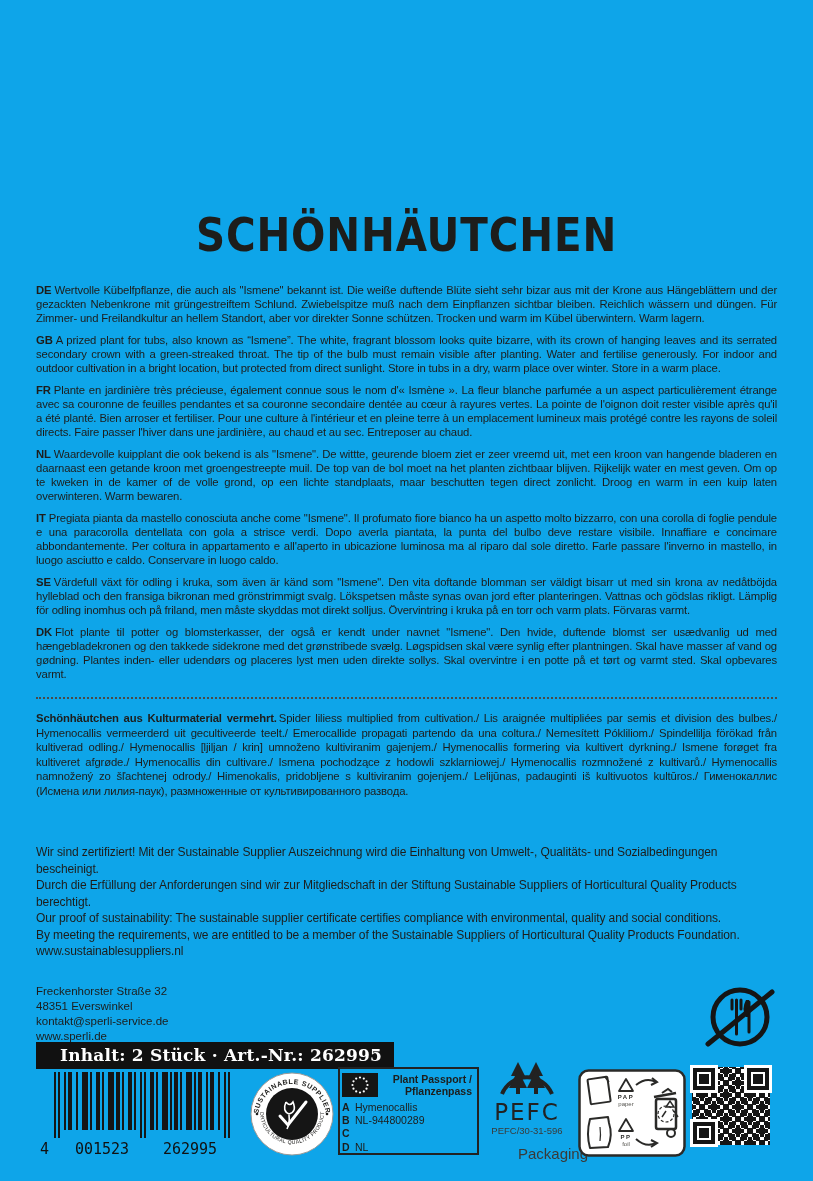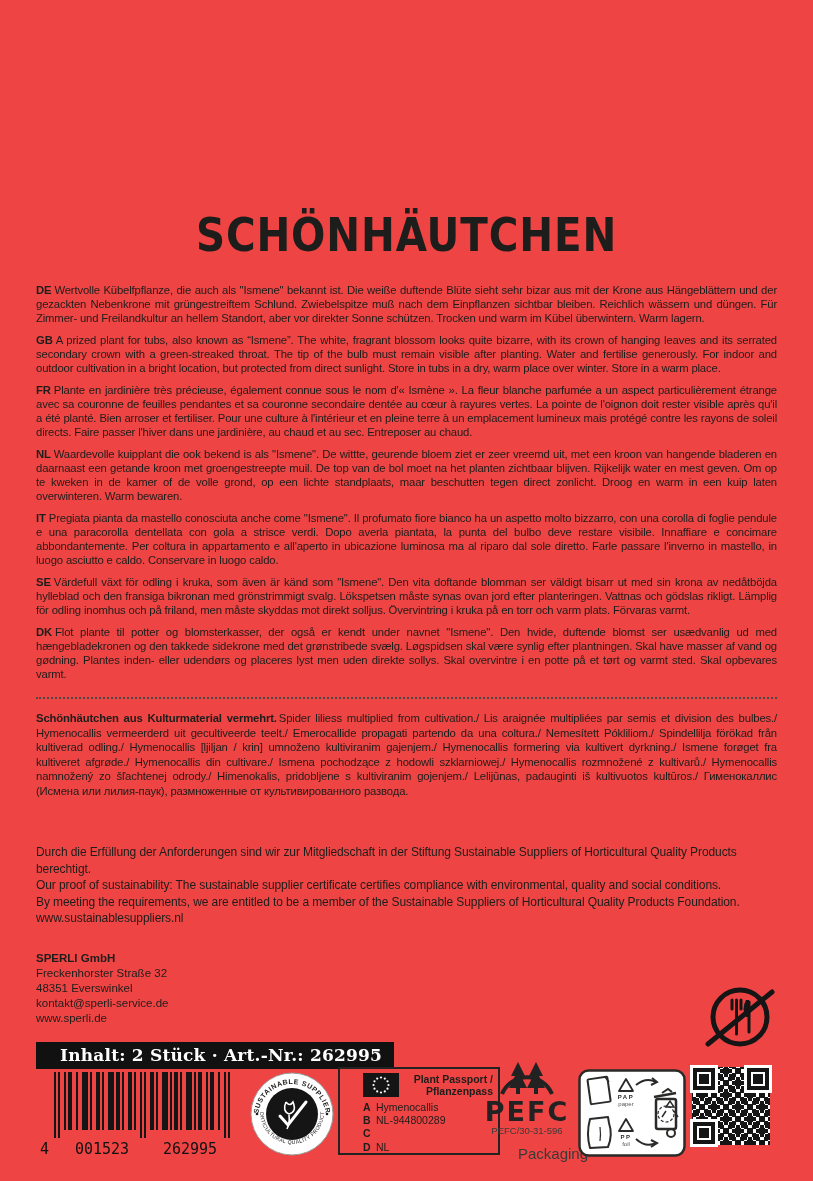--- a/index.html
+++ b/index.html
@@ -1,20 +1,20 @@
 <!DOCTYPE html>
 <html><head>
 <meta charset="utf-8">
 <style>
   html,body{margin:0;padding:0;background:#ffffff;}
   .page{
     position:relative;
     width:813px;height:1181px;
     margin:0 auto;
-    background:#ef4444;
+    background:#0ea5e9;
     color:#1d1d1b;
     font-family:"Liberation Sans",sans-serif;
     overflow:hidden;
   }
   .content{padding:0 36px;}
 
   
   .title{
     margin-top:210px;
     text-align:center;
@@ -100,33 +100,33 @@
   }
   .barcode .digits .d0{width:18px;}
   .barcode .digits .g1{width:88px;text-align:center;}
   .barcode .digits .g2{width:88px;text-align:center;}
 
   .badge{position:absolute;left:249px;top:1071px;width:86px;height:86px;}
   .passport{
     position:absolute;left:338px;top:1067px;
     width:130px;height:78px;
     border:2px solid #222;
-    padding:4px 5px 2px 23px;
+    padding:4px 5px 2px 2px;
     font-size:10.5px;
   }
   .passport .pp-head{display:flex;justify-content:space-between;align-items:flex-start;}
   .passport .pp-title{font-weight:700;text-align:right;line-height:12px;font-size:10.5px;}
   .passport .pp-rows{margin-top:4px;}
   .passport .pp-row{display:flex;line-height:13.2px;}
   .passport .pp-key{font-weight:700;width:13px;}
 
   .pefc{position:absolute;left:482px;top:1056px;width:90px;text-align:center;color:#222;}
   .pefc .pefc-name{
     font-family:"DejaVu Sans",sans-serif;
-    font-weight:700;font-size:27px;letter-spacing:2px;line-height:20px;margin-top:2px;
+    font-weight:400;font-size:23px;letter-spacing:2px;line-height:20px;margin-top:2px;
   }
   .pefc .pefc-code{font-size:9.5px;margin-top:3px;color:#3a3a38;}
   .pefc .pefc-label{font-size:15px;margin-top:9px;color:#3a3a38;margin-left:36px;}
 
   .recycle{position:absolute;left:578px;top:1069px;width:108px;height:88px;}
   .qr{
     position:absolute;left:692px;top:1067px;width:78px;height:78px;
     background-color:#fff;
     background-image:
       repeating-conic-gradient(#151515 0% 25%, rgba(0,0,0,0) 0% 50%),
@@ -162,28 +162,28 @@
       <p class="desc"><b>IT</b><span>Pregiata pianta da mastello conosciuta anche come "Ismene". Il profumato fiore bianco ha un aspetto molto bizzarro, con una corolla di foglie pendule e una paracorolla dentellata con gola a strisce verdi. Dopo averla piantata, la punta del bulbo deve restare visibile. Innaffiare e concimare abbondantemente. Per coltura in appartamento e all'aperto in ubicazione luminosa ma al riparo dal sole diretto. Farle passare l'inverno in mastello, in luogo asciutto e caldo. Conservare in luogo caldo.</span></p>
       <p class="desc"><b>SE</b><span>Värdefull växt för odling i kruka, som även är känd som "Ismene". Den vita doftande blomman ser väldigt bisarr ut med sin krona av nedåtböjda hylleblad och den fransiga bikronan med grönstrimmigt svalg. Lökspetsen måste synas ovan jord efter planteringen. Vattnas och gödslas rikligt. Lämplig för odling inomhus och på friland, men måste skyddas mot direkt solljus. Övervintring i kruka på en torr och varm plats. Förvaras varmt.</span></p>
       <p class="desc"><b>DK</b><span>Flot plante til potter og blomsterkasser, der også er kendt under navnet "Ismene". Den hvide, duftende blomst ser usædvanlig ud med hængebladekronen og den takkede sidekrone med det grønstribede svælg. Løgspidsen skal være synlig efter plantningen. Skal have masser af vand og gødning. Plantes inden- eller udendørs og placeres lyst men uden direkte sollys. Skal overvintre i en potte på et tørt og varmt sted. Skal opbevares varmt.</span></p>
     </div>
 
     <hr class="dotted-divider">
 
     <p class="propagation"><b>Schönhäutchen aus Kulturmaterial vermehrt.</b><span>Spider liliess multiplied from cultivation./ Lis araignée multipliées par semis et division des bulbes./ Hymenocallis vermeerderd uit gecultiveerde teelt./ Emerocallide propagati partendo da una coltura./ Nemesített Pókliliom./ Spindellilja förökad från kultiverad odling./ Hymenocallis [ljiljan / krin] umnoženo kultiviranim gajenjem./ Hymenocallis formering via kultivert dyrkning./ Ismene forøget fra kultiveret afgrøde./ Hymenocallis din cultivare./ Ismena pochodzące z hodowli szklarniowej./ Hymenocallis rozmnožené z kultivarů./ Hymenocallis namnožený zo šľachtenej odrody./ Himenokalis, pridobljene s kultiviranim gojenjem./ Lelijūnas, padauginti iš kultivuotos kultūros./ Гименокаллис (Исмена или лилия-паук), размноженные от культивированного развода.</span></p>
 
     <div class="cert">
+      <div>Wir sind zertifiziert! Mit der Sustainable Supplier Auszeichnung wird die Einhaltung von Umwelt-, Qualitäts- und Sozialbedingungen bescheinigt.</div>
       <div>Durch die Erfüllung der Anforderungen sind wir zur Mitgliedschaft in der Stiftung Sustainable Suppliers of Horticultural Quality Products berechtigt.</div>
       <div>Our proof of sustainability: The sustainable supplier certificate certifies compliance with environmental, quality and social conditions.</div>
       <div>By meeting the requirements, we are entitled to be a member of the Sustainable Suppliers of Horticultural Quality Products Foundation.</div>
       <div>www.sustainablesuppliers.nl</div>
     </div>
 
     <div class="address">
-      <div class="company">SPERLI GmbH</div>
       <div>Freckenhorster Straße 32</div>
       <div>48351 Everswinkel</div>
       <div>kontakt@sperli-service.de</div>
       <div>www.sperli.de</div>
     </div>
   </div>
 
   <div class="inhalt-bar">Inhalt: 2 Stück · Art.-Nr.: 262995</div>
 
   <div class="barcode">

